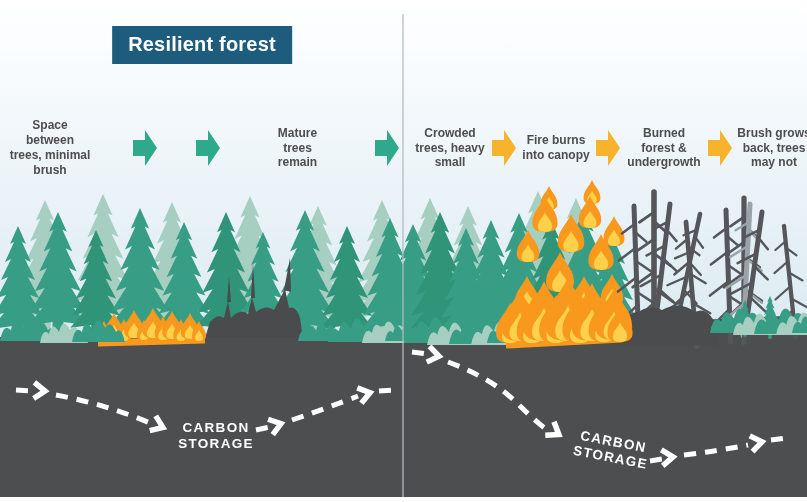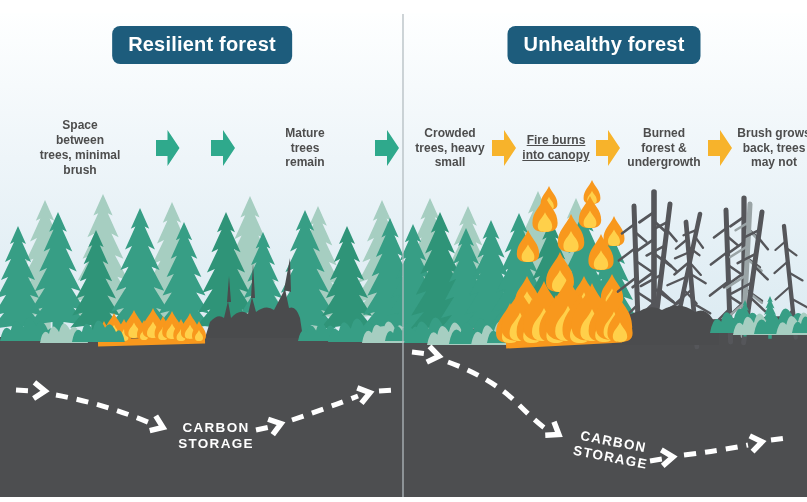--- a/index.html
+++ b/index.html
@@ -1,31 +1,31 @@
 <!DOCTYPE html>
 <html><head>
 <meta charset="utf-8">
 <style>
   html,body{margin:0;padding:0;background:#fff;}
   .canvas{position:relative;width:807px;height:502px;background:#ffffff;overflow:hidden;
           font-family:"Liberation Sans","DejaVu Sans",sans-serif;}
   .scene{position:absolute;left:0;top:0;width:807px;height:502px;}
   .panel-header{position:absolute;top:26px;transform:translateX(-50%);
       background:#1d5c7c;color:#ffffff;font-weight:bold;font-size:20px;
-      padding:7px 16px 8px 16px;letter-spacing:.2px;white-space:nowrap;border-radius:8px;}
+      padding:7px 16px 8px 16px;letter-spacing:.2px;white-space:nowrap;}
   .ph-left{left:202px;}
   .ph-right{left:604px;}
   .flow{position:absolute;top:104px;height:88px;width:397px;display:flex;
         align-items:center;justify-content:space-between;padding:0 2px;box-sizing:border-box;}
   .flow-left{left:4px;}
   .flow-right{left:406px;}
   .step{white-space:pre-line;text-align:center;color:#4d4d4d;font-weight:bold;
         font-size:12px;line-height:1.24;flex:0 0 auto;}
-  .s0{width:88px;margin-left:30px;} .s1{width:79px;} .s2{width:77px;} .s3{width:88px;}
-  .r0{width:84px;} .r1{width:80px;text-decoration:underline;} .r2{width:88px;} .r3{width:84px;}
+  .s0{width:88px;} .s1{width:79px;} .s2{width:77px;} .s3{width:88px;}
+  .r0{width:84px;} .r1{width:80px;} .r2{width:88px;} .r3{width:84px;}
   .block-arrow{flex:0 0 auto;width:24px;height:40px;
      clip-path:polygon(0 30%,50% 30%,50% 5%,100% 50%,50% 95%,50% 70%,0 70%);}
   .arrow-teal{background:#2fa98c;}
   .arrow-yellow{background:#f7b32b;}
   .carbon-label{position:absolute;color:#ffffff;font-weight:bold;font-size:13.5px;
      letter-spacing:1.3px;line-height:1.18;text-align:center;white-space:pre-line;width:130px;}
   .cl-left{left:151px;top:420px;}
   .cl-right{left:547px;top:434px;transform:rotate(11deg);}
 </style>
 </head>
@@ -209,21 +209,20 @@
       <use href="#chev" transform="translate(672 457) rotate(-5)"></use>
       <path d="M684 455 Q718 451 748 445" stroke-dasharray="12 9"></path>
       <use href="#chev" transform="translate(761 442) rotate(-10)"></use>
       <path d="M771 440 L786 438" stroke-dasharray="12 9"></path>
     </g>
 
     <line x1="403" y1="14" x2="403" y2="497" stroke="#b3bcc0" stroke-width="1.4" opacity="0.9"></line>
   </svg>
 
   <div class="panel-header ph-left">Resilient forest</div>
-  <div class="panel-header ph-right">Unhealthy forest</div>
 
   <div class="flow flow-left">
     <div class="step s0">Space
 between
 trees, minimal
 brush</div>
     <div class="block-arrow arrow-teal"></div>
     <div class="block-arrow arrow-teal"></div>
     <div class="step s2">Mature
 trees

